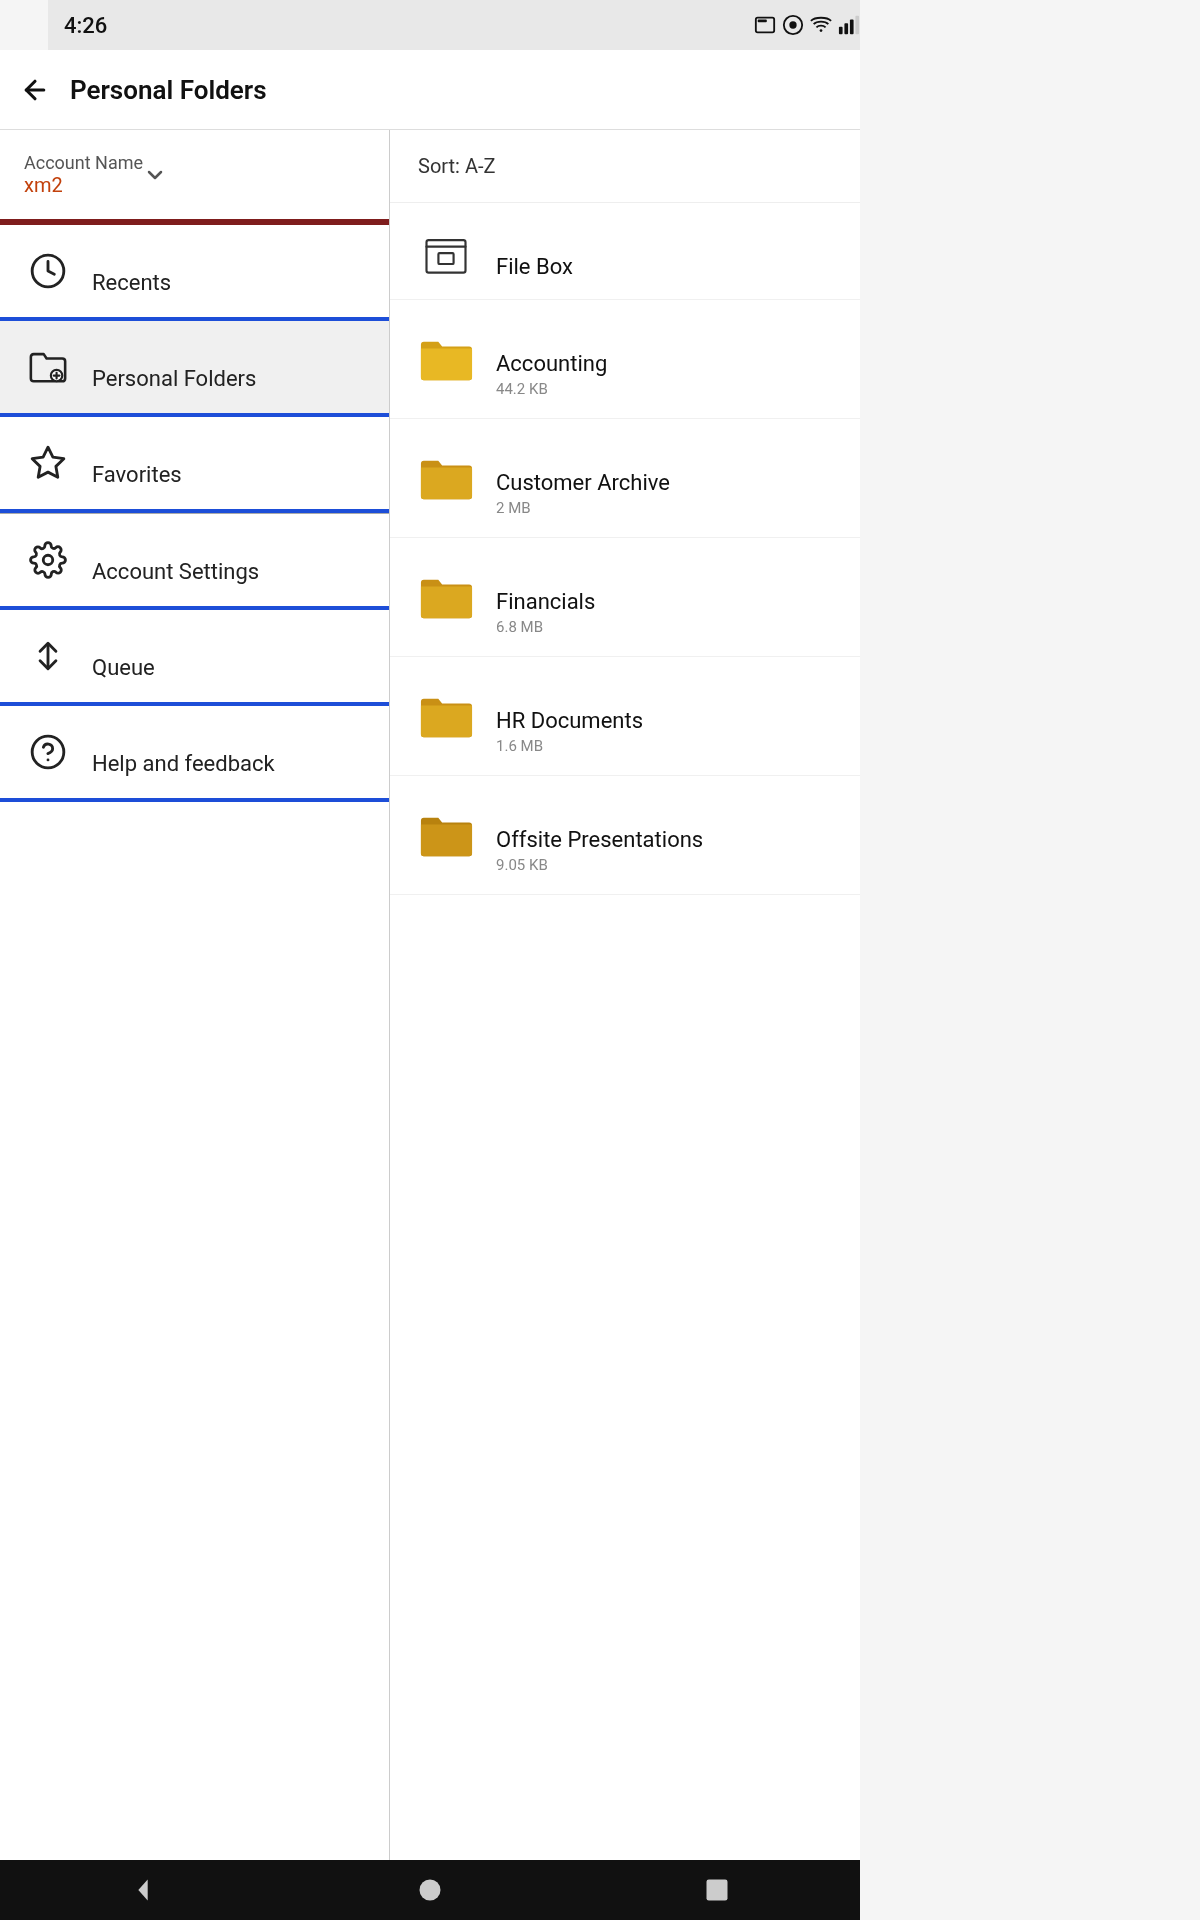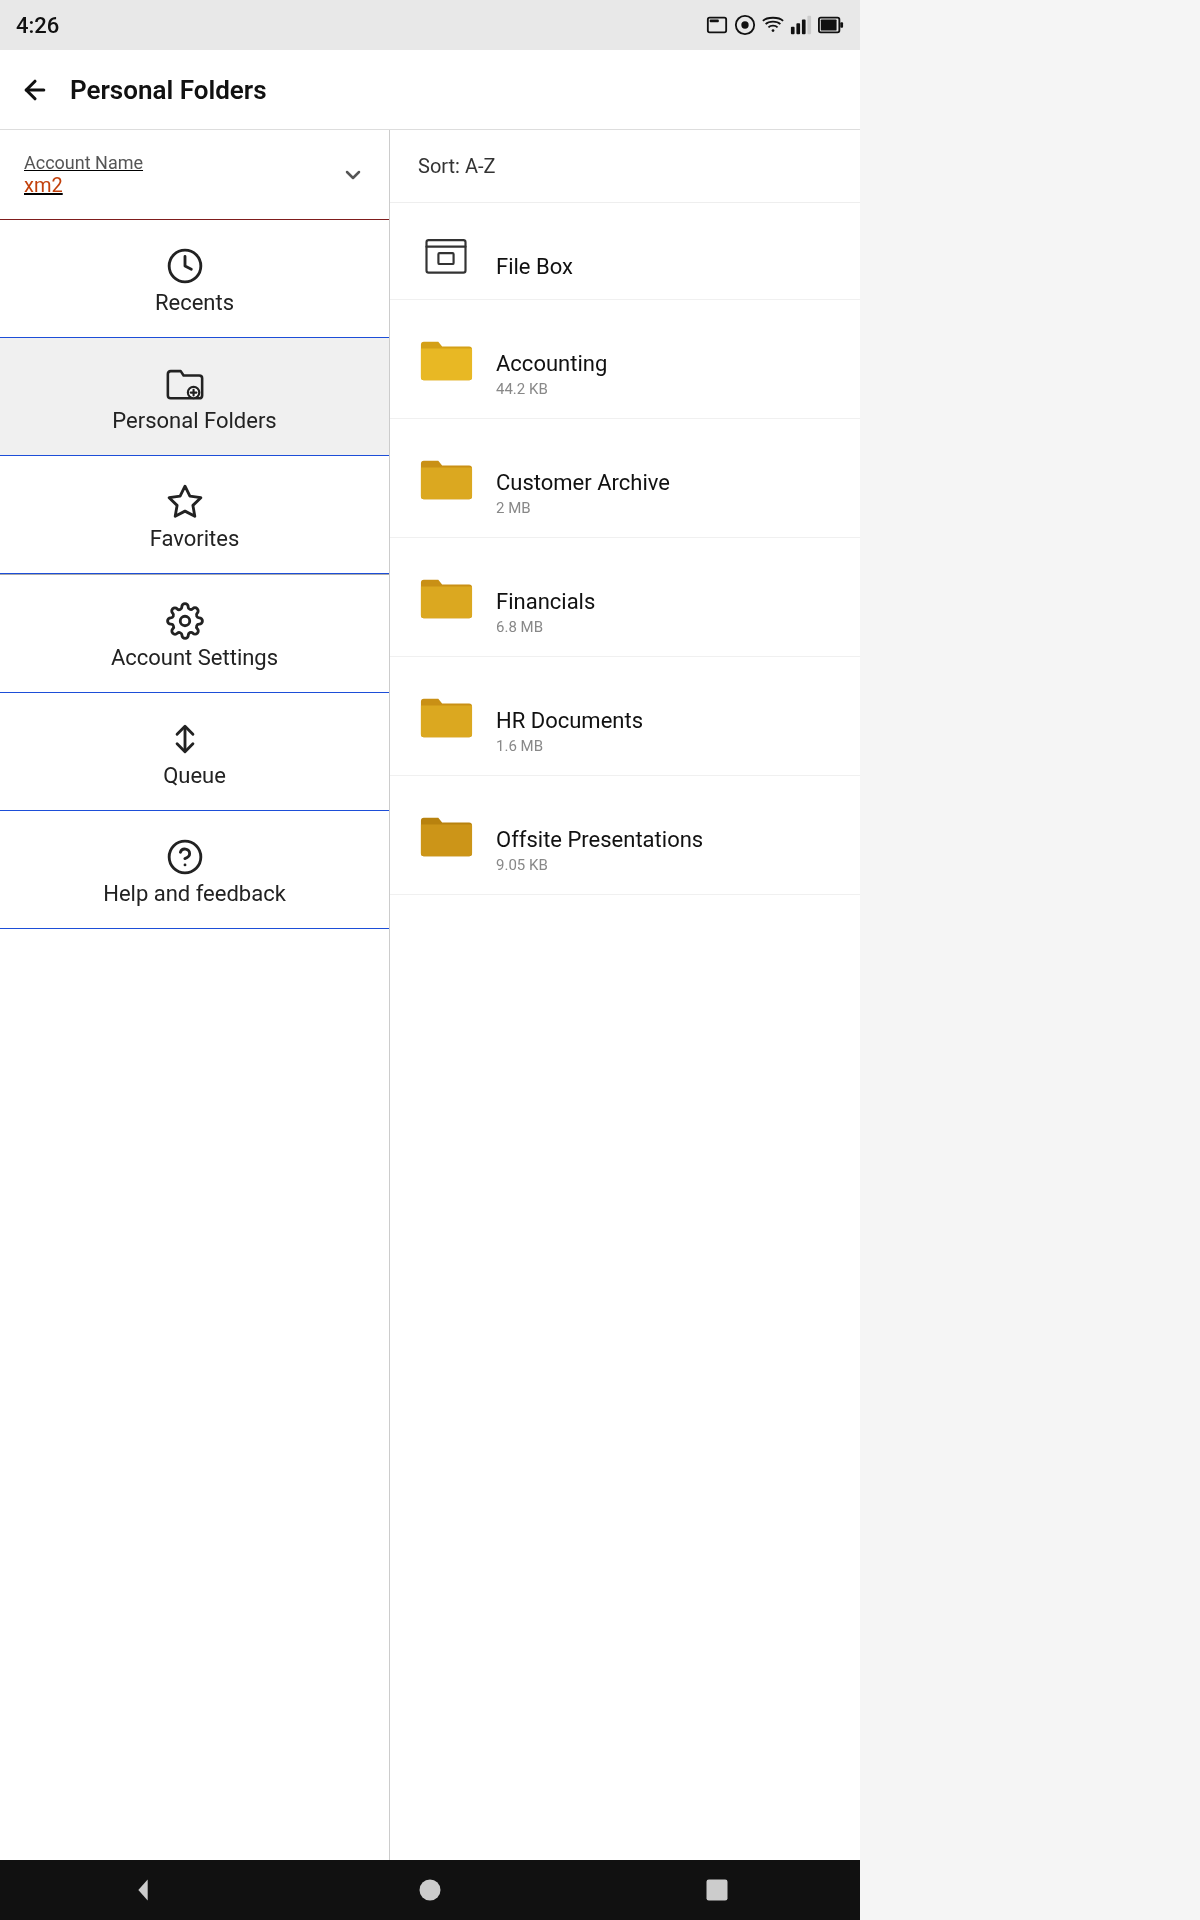--- a/index.html
+++ b/index.html
@@ -15,20 +15,21 @@
 
     
     .status-bar {
       width: 100%;
       height: 50px;
       background: #e8e8e8;
       display: flex;
       align-items: center;
       justify-content: space-between;
       padding: 0 16px;
+      margin-left: 48px;
     }
     .status-time {
       font-size: 22px;
       font-weight: 500;
       color: #111;
     }
     .status-icons {
       display: flex;
       align-items: center;
       gap: 6px;
@@ -77,48 +78,46 @@
       border-right: 1px solid #ccc;
       display: flex;
       flex-direction: column;
       overflow-y: auto;
     }
 
     
     .account-section {
       display: flex;
       align-items: center;
-      justify-content: space-between;
+      justify-content: flex-start;
       padding: 22px 24px;
-      border-bottom: 1px solid #7f1d1d;
+      border-bottom: 6px solid #7f1d1d;
       cursor: pointer;
-      text-decoration: underline;
     }
     .account-info .account-label {
       font-size: 18px;
       color: #555;
     }
     .account-info .account-name {
       font-size: 20px;
       color: #c2410c;
       font-weight: 400;
     }
     .chevron-icon {
       font-size: 22px;
       color: #555;
     }
 
     
     .nav-item {
       display: flex;
-      align-items: center;
+      align-items: flex-end;
       padding: 22px 24px;
       cursor: pointer;
-      border-bottom: 1px solid #1d4ed8;
-      flex-direction: column;
+      border-bottom: 4px solid #1d4ed8;
     }
     .nav-item.active {
       background: #f0f0f0;
     }
     .nav-item-icon {
       width: 48px;
       height: 48px;
       display: flex;
       align-items: center;
       justify-content: center;

